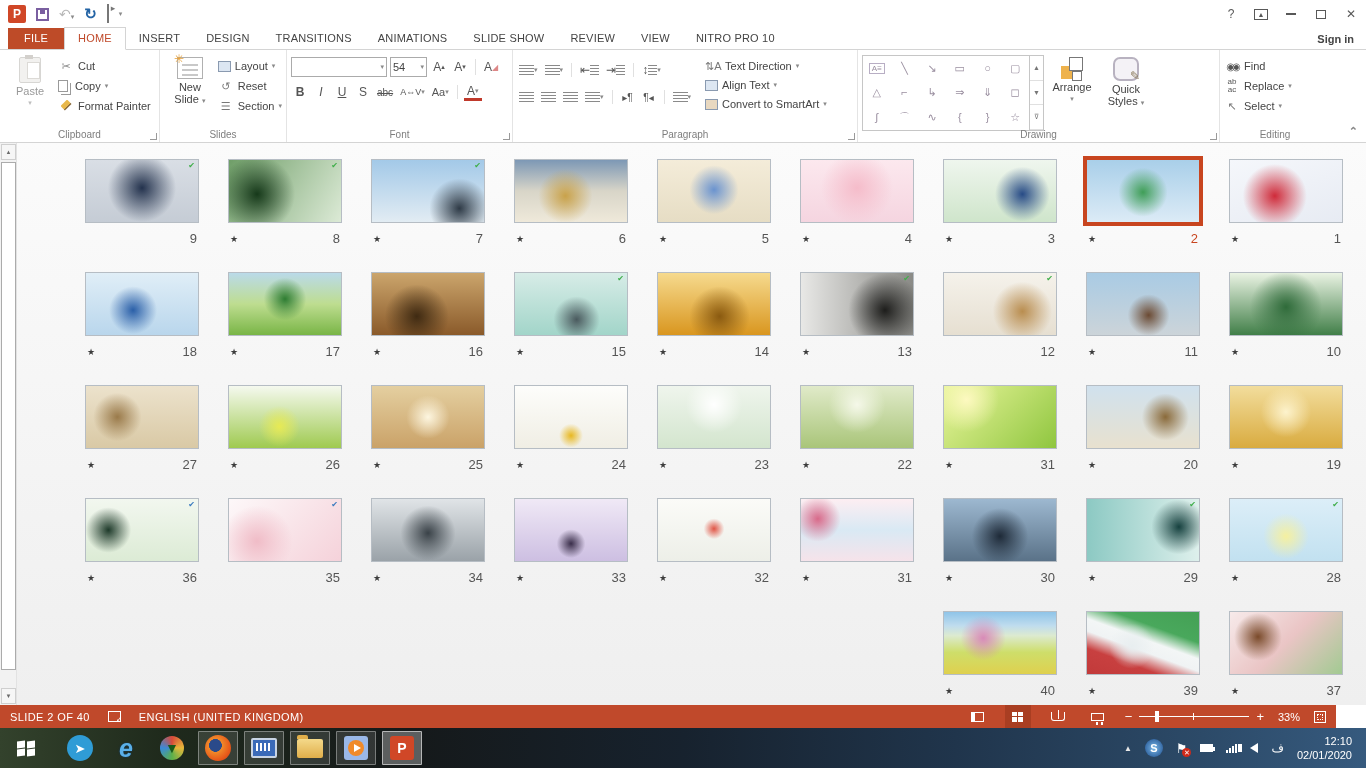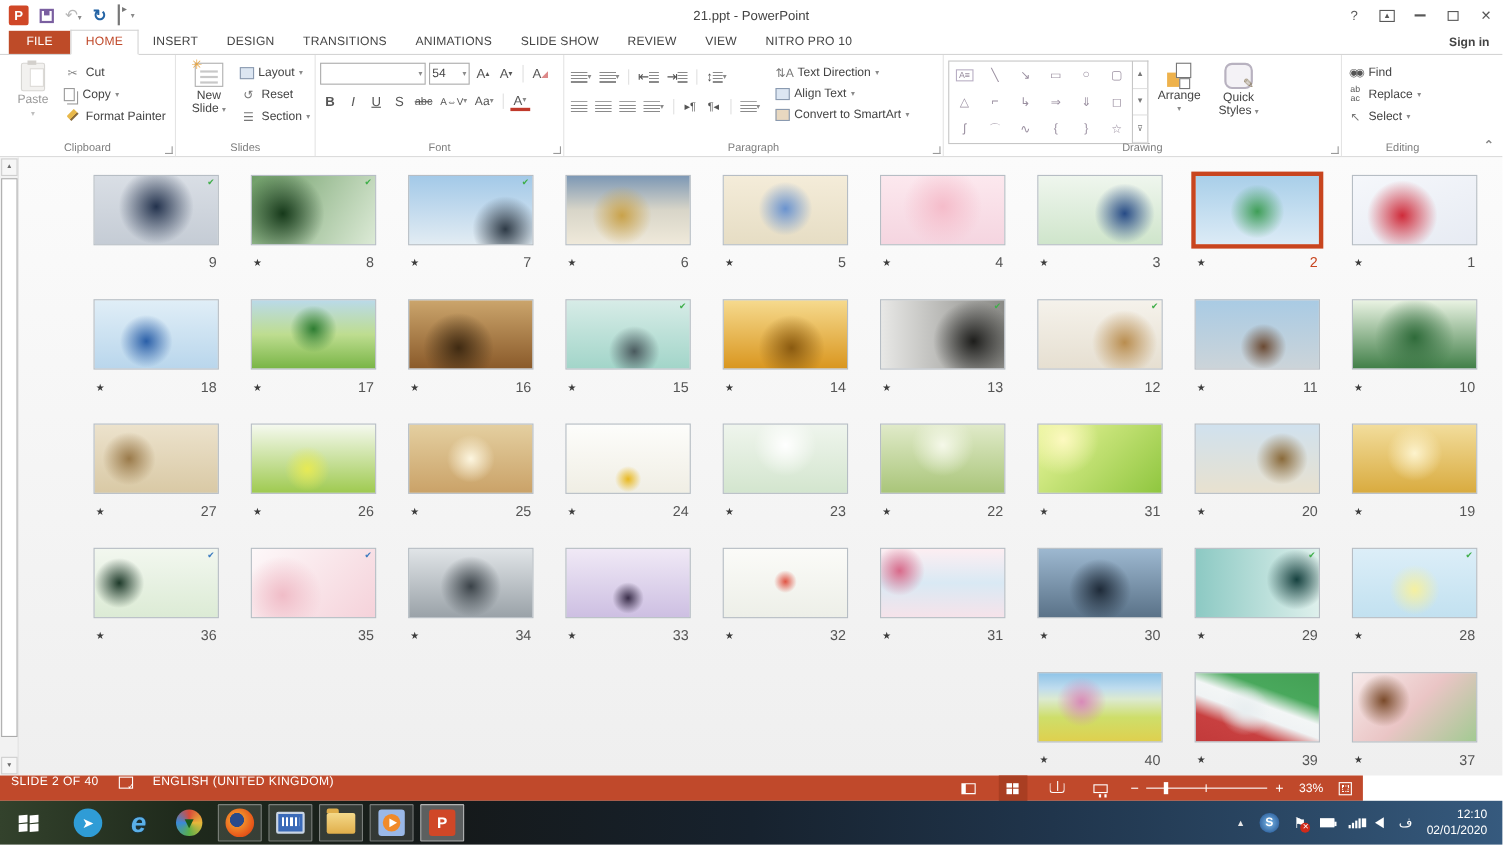--- a/index.html
+++ b/index.html
@@ -87,21 +87,21 @@
   .cell { direction:ltr; width:114px; }
   .thumb { width:114px; height:64px; border:1px solid #b6bdc4; position:relative; }
   .cell.selected .thumb { border-color:#c8451f; box-shadow:0 0 0 3px #c8451f; }
   .check { position:absolute; top:1px; right:3px; font-size:8px; line-height:9px; }
   .meta { display:flex; justify-content:space-between; align-items:center; margin-top:8px; padding:0 2px; height:15px; }
   .star { font-size:9px; color:#3c3c3c; }
   .num { font-size:13px; color:#555; }
   .cell.selected .num { color:#c8451f; }
 
   
-  .statusbar { position:absolute; top:705px; left:0; width:1239px; height:23px; background:#c0492b; color:#fff; display:flex; align-items:flex-start; font-size:11px; }
+  .statusbar { position:absolute; top:705px; left:0; width:1336px; height:23px; background:#c0492b; color:#fff; display:flex; align-items:center; font-size:11px; }
   .sb-left { display:flex; align-items:center; gap:18px; padding-left:10px; letter-spacing:.4px; }
   .icon-spell { width:13px; height:11px; border:1px solid #fff; position:relative; background:transparent; }
   .icon-spell:before { content:"✓"; position:absolute; right:-3px; bottom:-3px; font-size:8px; color:#fff; }
   .sb-right { margin-left:auto; display:flex; align-items:center; gap:14px; padding-right:10px; }
   .viewbtn { width:26px; height:23px; display:flex; align-items:center; justify-content:center; }
   .viewbtn.active { background:#a93e22; }
   .icon-vnormal { width:13px; height:10px; border:1px solid #fff; border-left:4px solid #fff; }
   .icon-vsorter { width:11px; height:10px; display:grid; grid-template-columns:1fr 1fr; gap:1px; }
   .icon-vsorter i { background:#fff; }
   .icon-vread { width:14px; height:9px; border:1px solid #fff; border-top:none; border-radius:0 0 3px 3px; position:relative; }
@@ -159,21 +159,20 @@
 
   <div class="titlebar">
     <div class="qat">
       <span class="ppt-logo">P</span>
       <span class="icon-save"></span>
       <span><span class="glyph-undo">↶</span><span class="mini-dd">▾</span></span>
       <span class="glyph-redo">↻</span>
       <span><span class="icon-present"></span></span>
       <span class="mini-dd">▾</span>
     </div>
-    <div class="title-text">21.ppt - PowerPoint</div>
     <div class="winctrl">
       <span class="winbtn">?</span>
       <span class="winbtn">
           <span class="ribbonopt">▲</span>
         </span>
       <span class="winbtn">
           <span class="minimize"></span>
         </span>
       <span class="winbtn">
           <span class="restore"></span>

